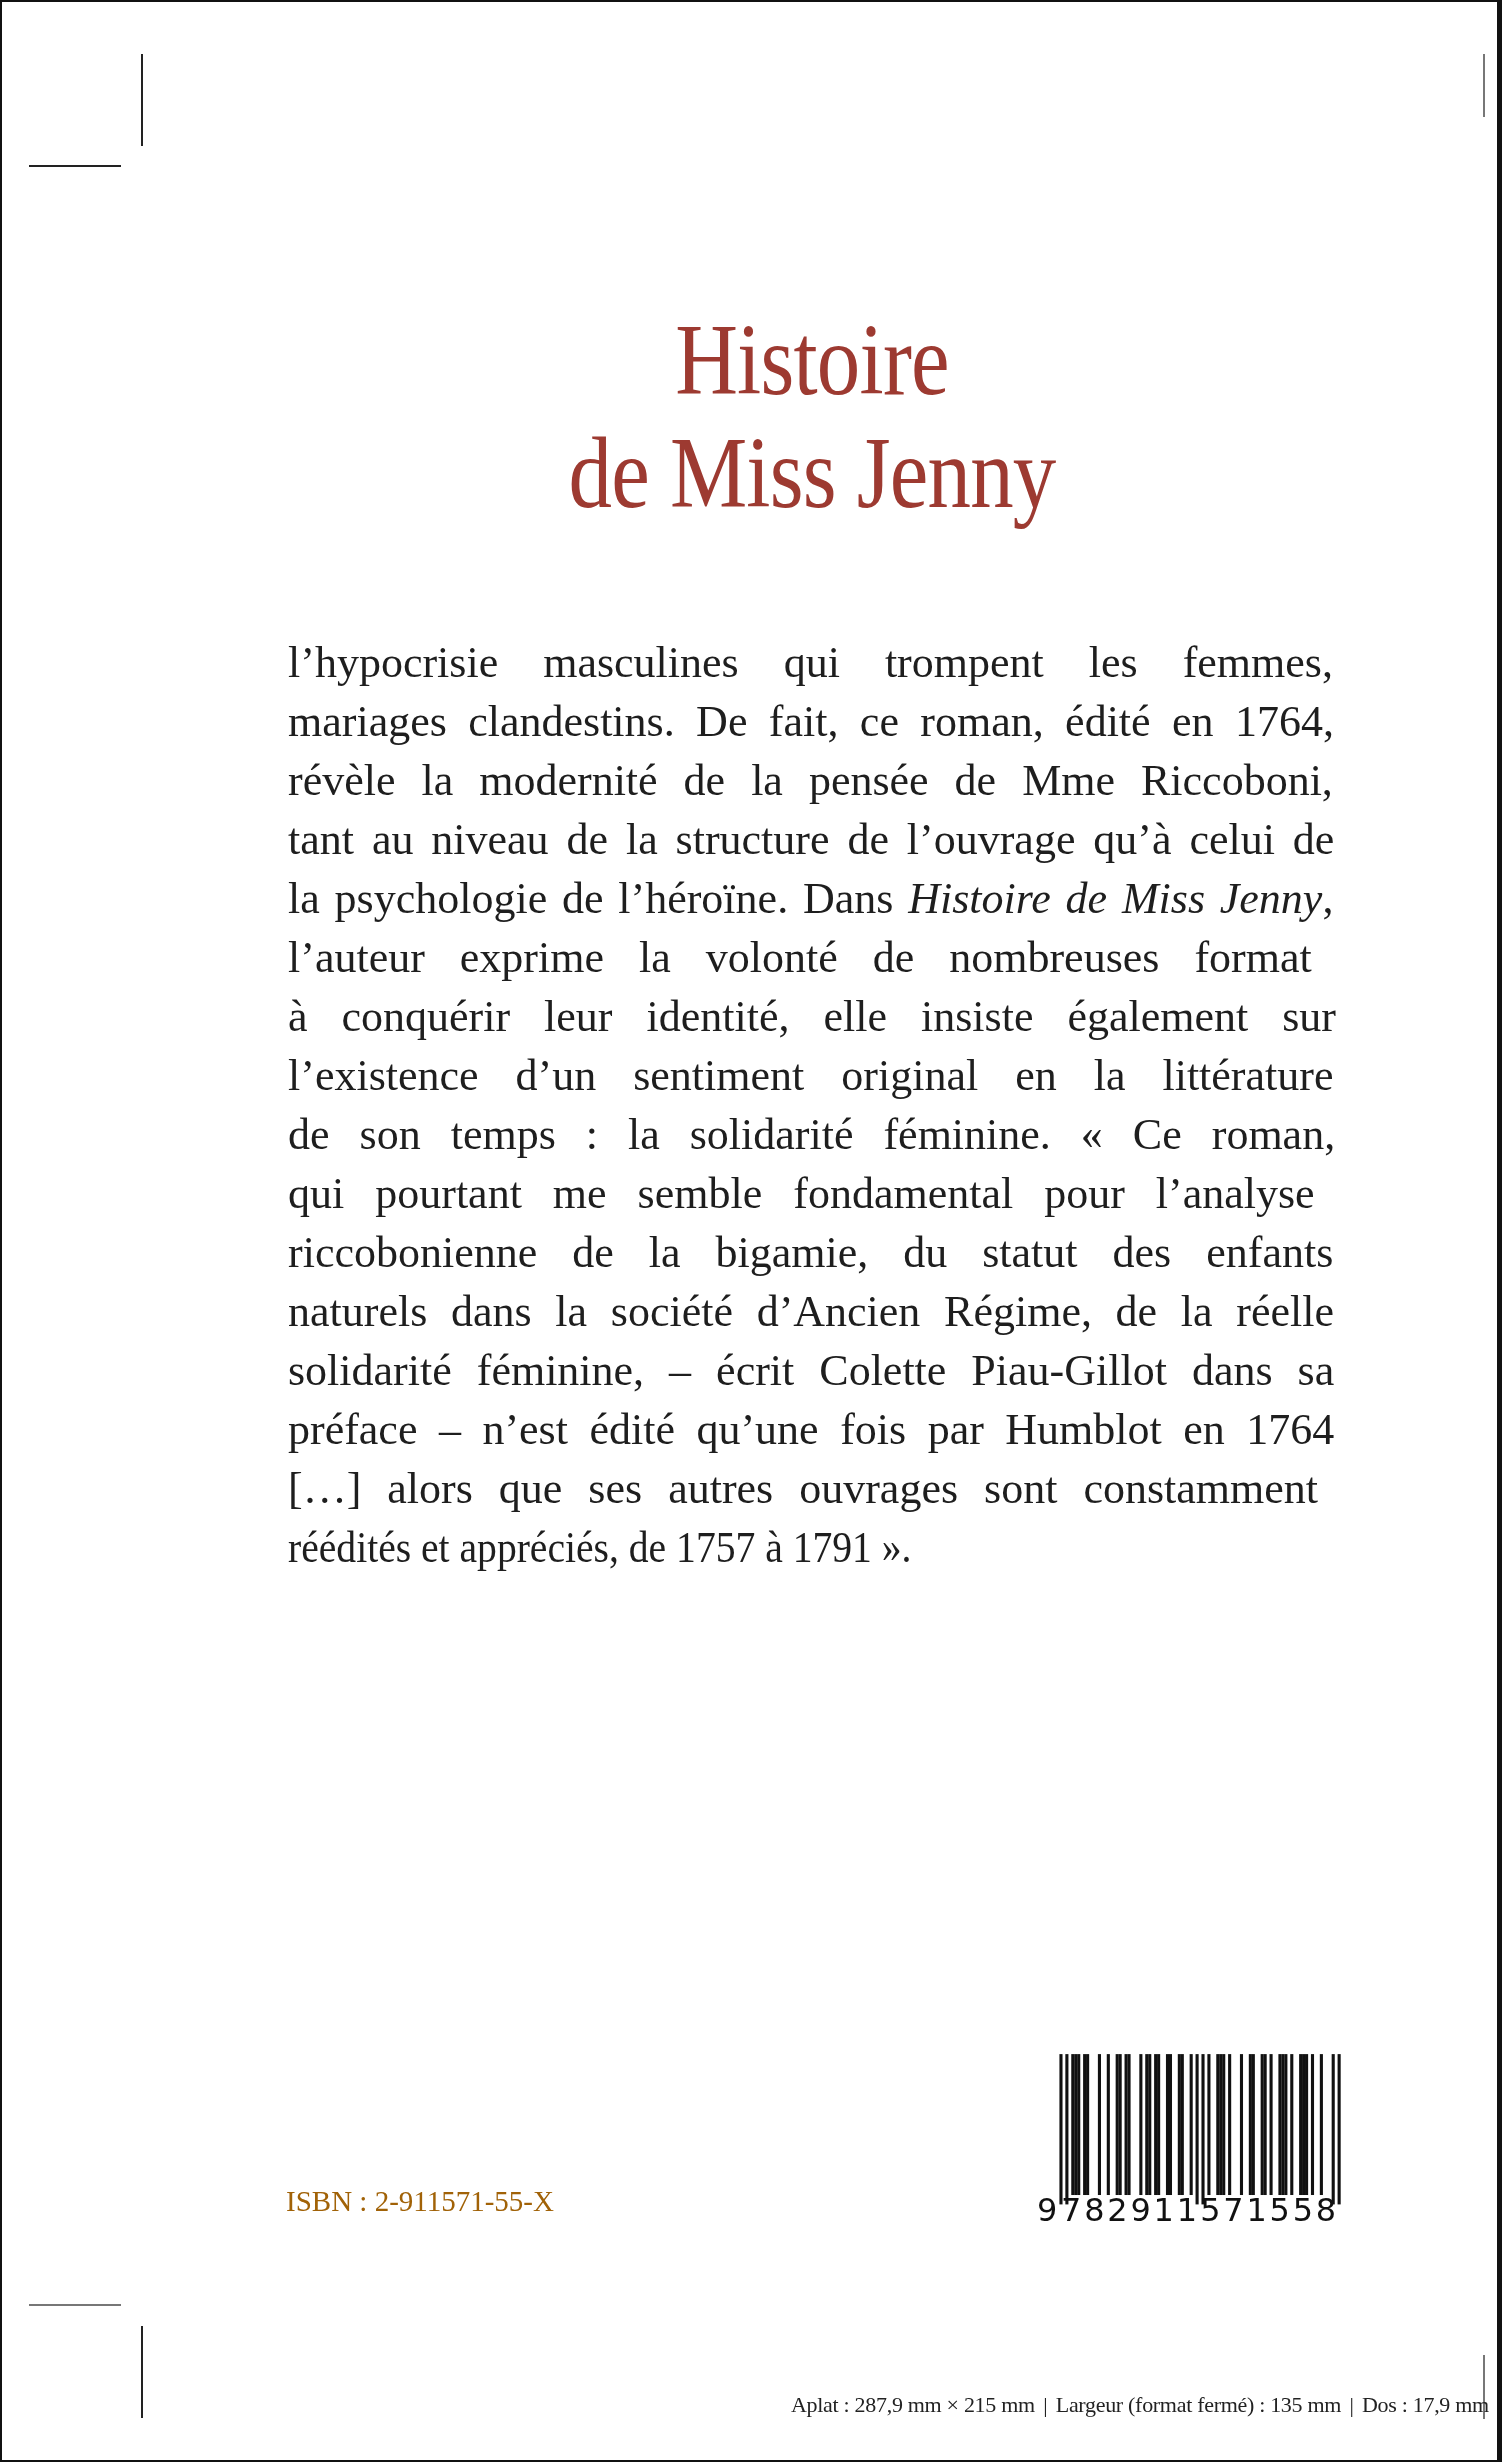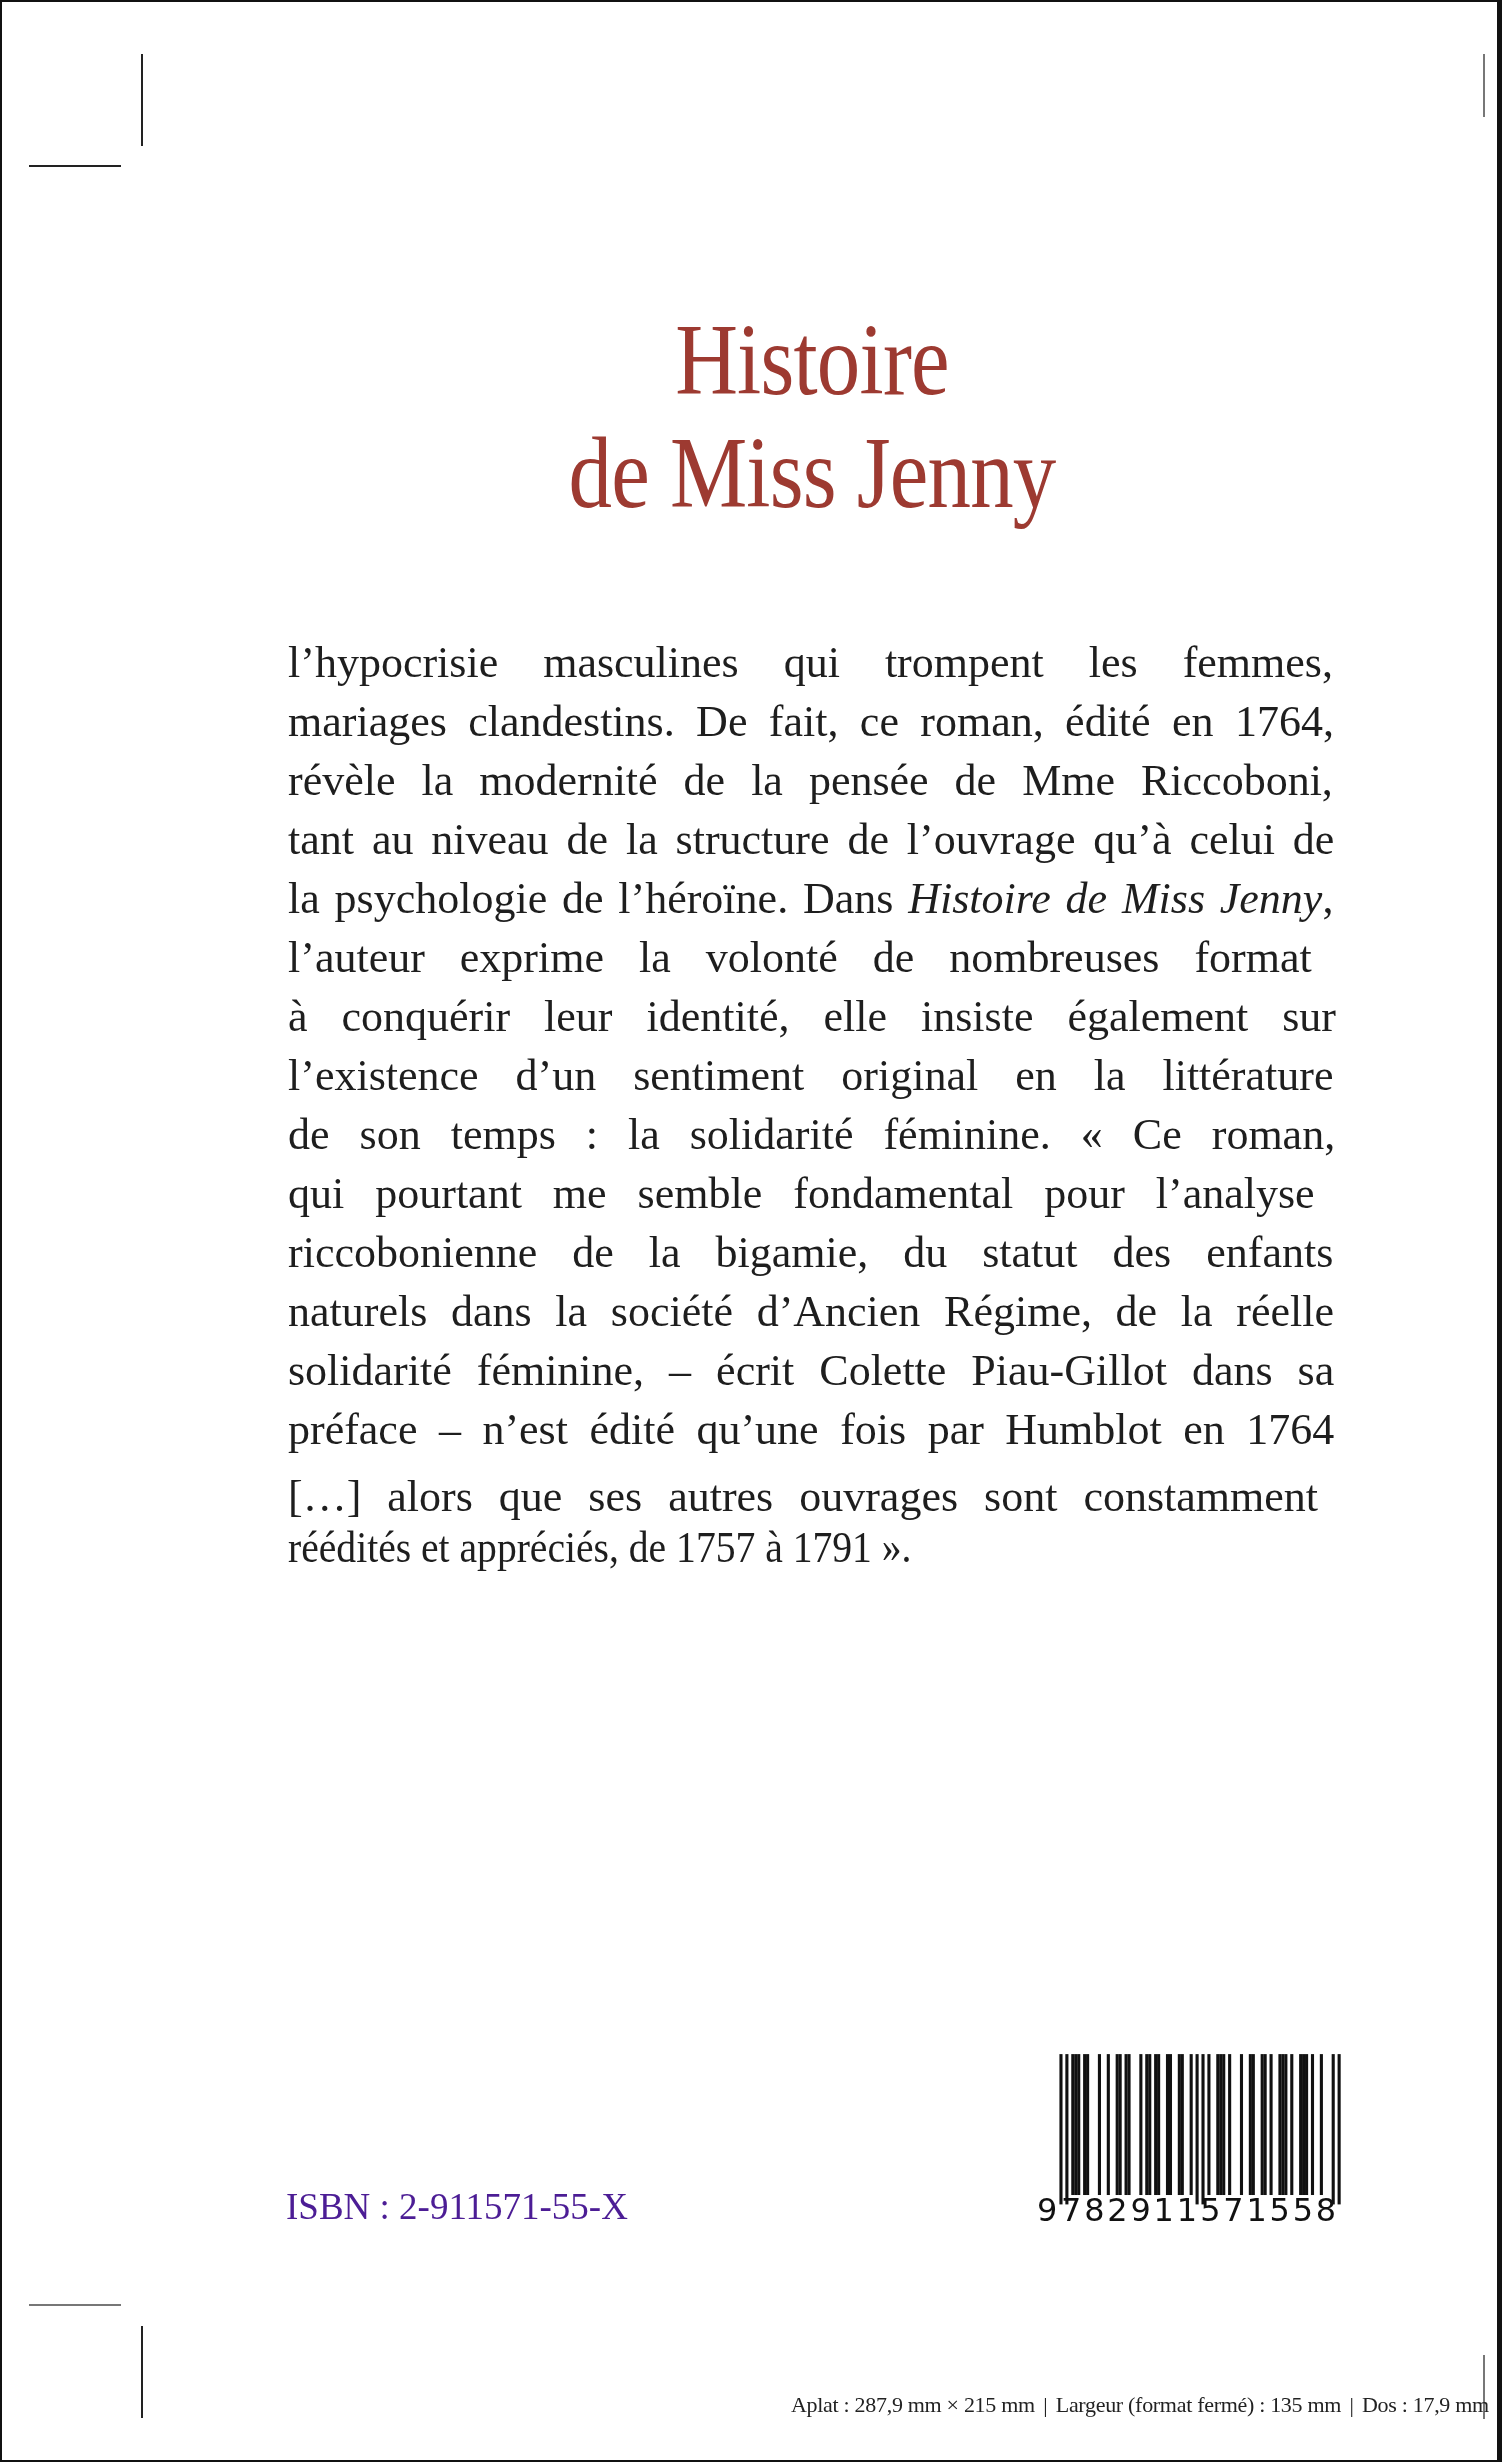--- a/index.html
+++ b/index.html
@@ -73,22 +73,22 @@
     .blurb .ln.last {
       text-align-last: left;
     }
     .blurb em { font-style: italic; }
 
     .isbn {
       position: absolute;
       left: 284px;
       top: 2183px;
       font-family: "Liberation Serif", "DejaVu Serif", serif;
-      font-size: 37px;
-      color: #4c1d95;
+      font-size: 29px;
+      color: #a16207;
       white-space: nowrap;
     }
 
     .barcode {
       position: absolute;
       left: 1033px;
       top: 2052px;
       width: 310px;
       height: 174px;
     }
@@ -131,21 +131,21 @@
       <div class="ln" style="transform-origin: 0px 0px;"><span style="white-space: nowrap; display: inline-block; transform: scaleX(1); transform-origin: 0px 0px; word-spacing: 3.8px;"><span>la psychologie de l’héroïne. Dans </span><em>Histoire de Miss Jenny</em><span>,</span></span></div>
       <div class="ln" style="transform-origin: 0px 0px;"><span style="white-space: nowrap; display: inline-block; transform: scaleX(1); transform-origin: 0px 0px; word-spacing: 24px;">l’auteur exprime la volonté de nombreuses format</span></div>
       <div class="ln" style="transform-origin: 0px 0px;"><span style="white-space: nowrap; display: inline-block; transform: scaleX(1); transform-origin: 0px 0px; word-spacing: 23px;">à conquérir leur identité, elle insiste également sur</span></div>
       <div class="ln" style="transform-origin: 0px 0px;"><span style="white-space: nowrap; display: inline-block; transform: scaleX(1); transform-origin: 0px 0px; word-spacing: 26px;">l’existence d’un sentiment original en la littérature</span></div>
       <div class="ln" style="transform-origin: 0px 0px;"><span style="white-space: nowrap; display: inline-block; transform: scaleX(1); transform-origin: 0px 0px; word-spacing: 19px;">de son temps : la solidarité féminine. « Ce roman,</span></div>
       <div class="ln" style="transform-origin: 0px 0px;"><span style="white-space: nowrap; display: inline-block; transform: scaleX(1); transform-origin: 0px 0px; word-spacing: 20px;">qui pourtant  me semble fondamental pour l’analyse</span></div>
       <div class="ln" style="transform-origin: 0px 0px;"><span style="white-space: nowrap; display: inline-block; transform: scaleX(1); transform-origin: 0px 0px; word-spacing: 24px;">riccobonienne de la bigamie, du statut des enfants</span></div>
       <div class="ln" style="transform-origin: 0px 0px;"><span style="white-space: nowrap; display: inline-block; transform: scaleX(1); transform-origin: 0px 0px; word-spacing: 12.7px;">naturels dans la société d’Ancien Régime, de la réelle</span></div>
       <div class="ln" style="transform-origin: 0px 0px;"><span style="white-space: nowrap; display: inline-block; transform: scaleX(1); transform-origin: 0px 0px; word-spacing: 14px;">solidarité féminine, – écrit Colette Piau-Gillot dans sa</span></div>
       <div class="ln" style="transform-origin: 0px 0px;"><span style="white-space: nowrap; display: inline-block; transform: scaleX(1); transform-origin: 0px 0px; word-spacing: 10.5px;">préface – n’est édité qu’une fois par Humblot en 1764</span></div>
-      <div class="ln" style="transform-origin: 0px 0px;"><span style="white-space: nowrap; display: inline-block; transform: scaleX(1); transform-origin: 0px 0px; word-spacing: 15px; margin-top: 8px;">[…]  alors que ses autres ouvrages sont constamment</span></div>
+      <div class="ln" style="transform-origin: 0px 0px;"><span style="white-space: nowrap; display: inline-block; transform: scaleX(1); transform-origin: 0px 0px; word-spacing: 15px;">[…]  alors que ses autres ouvrages sont constamment</span></div>
       <div class="ln last" style="transform-origin: 0px 0px;"><span style="white-space: nowrap; display: inline-block; transform: scaleX(0.9); transform-origin: 0px 0px;">réédités et appréciés, de 1757 à 1791 ».</span></div>
     </div>
 
   <div class="isbn">ISBN : 2-911571-55-X</div>
 
   <div class="barcode">
     <svg id="barcode-svg" width="310" height="174" viewBox="0 0 330 185">
         <rect x="26.00" y="0" width="3.30" height="160" fill="#111"></rect>
         <rect x="32.30" y="0" width="3.30" height="160" fill="#111"></rect>
         <rect x="38.60" y="0" width="3.30" height="150" fill="#111"></rect>

